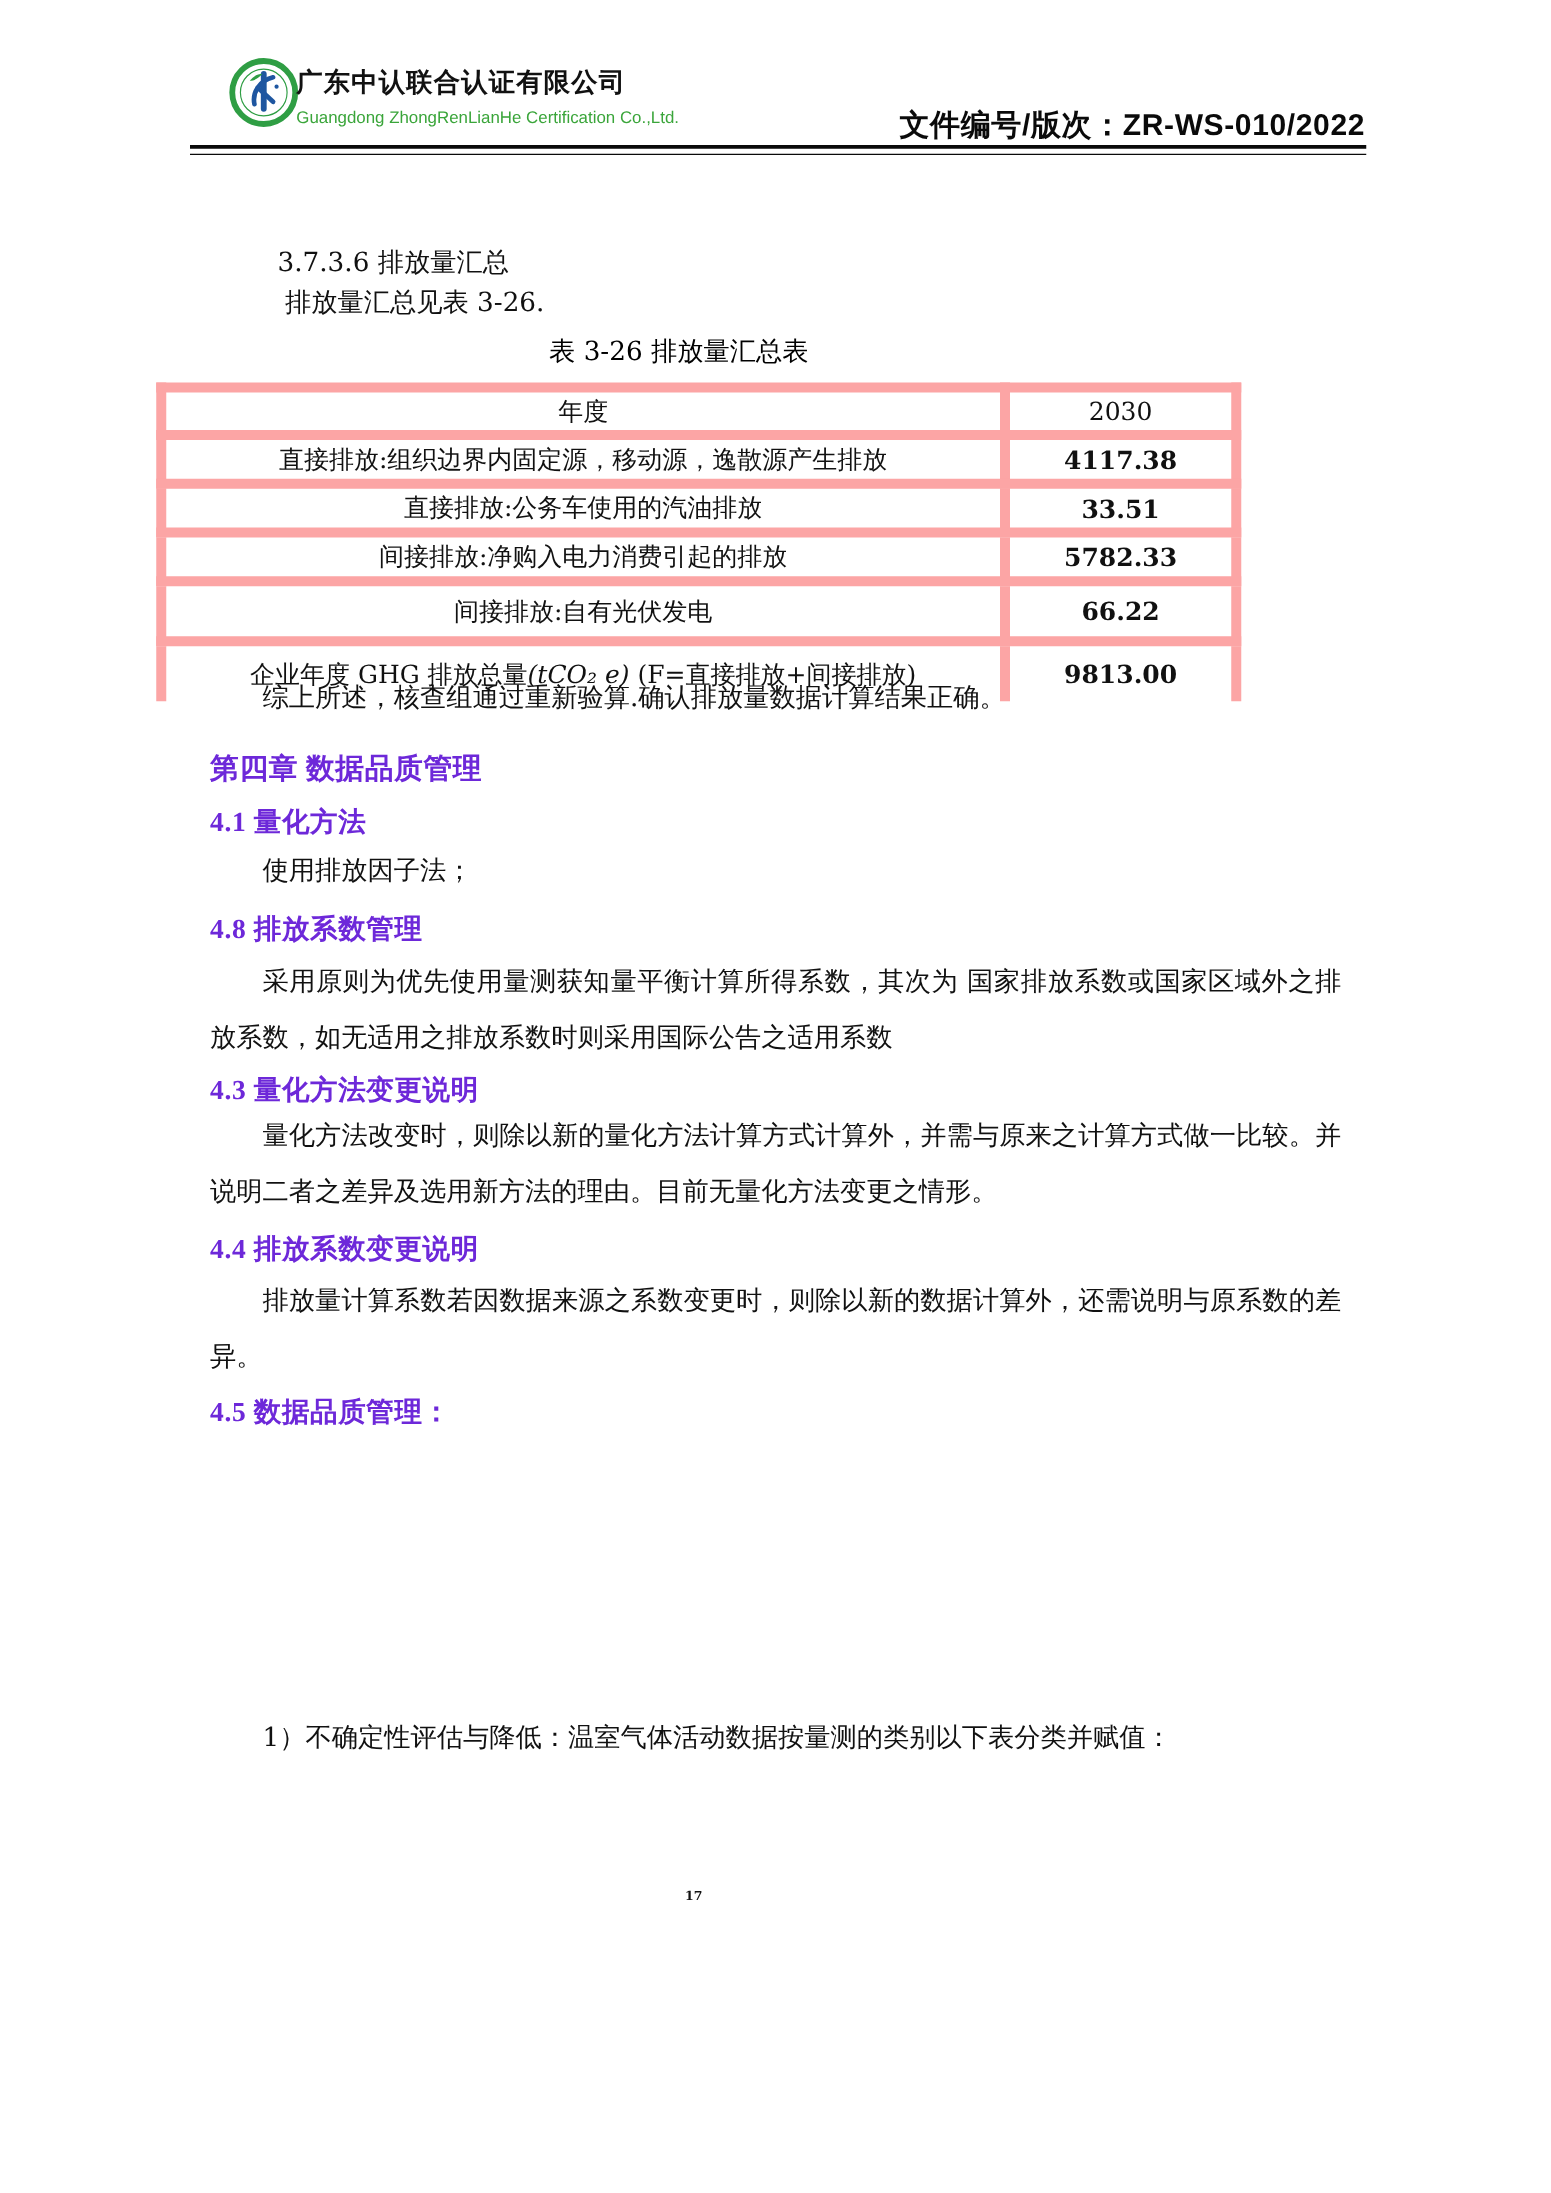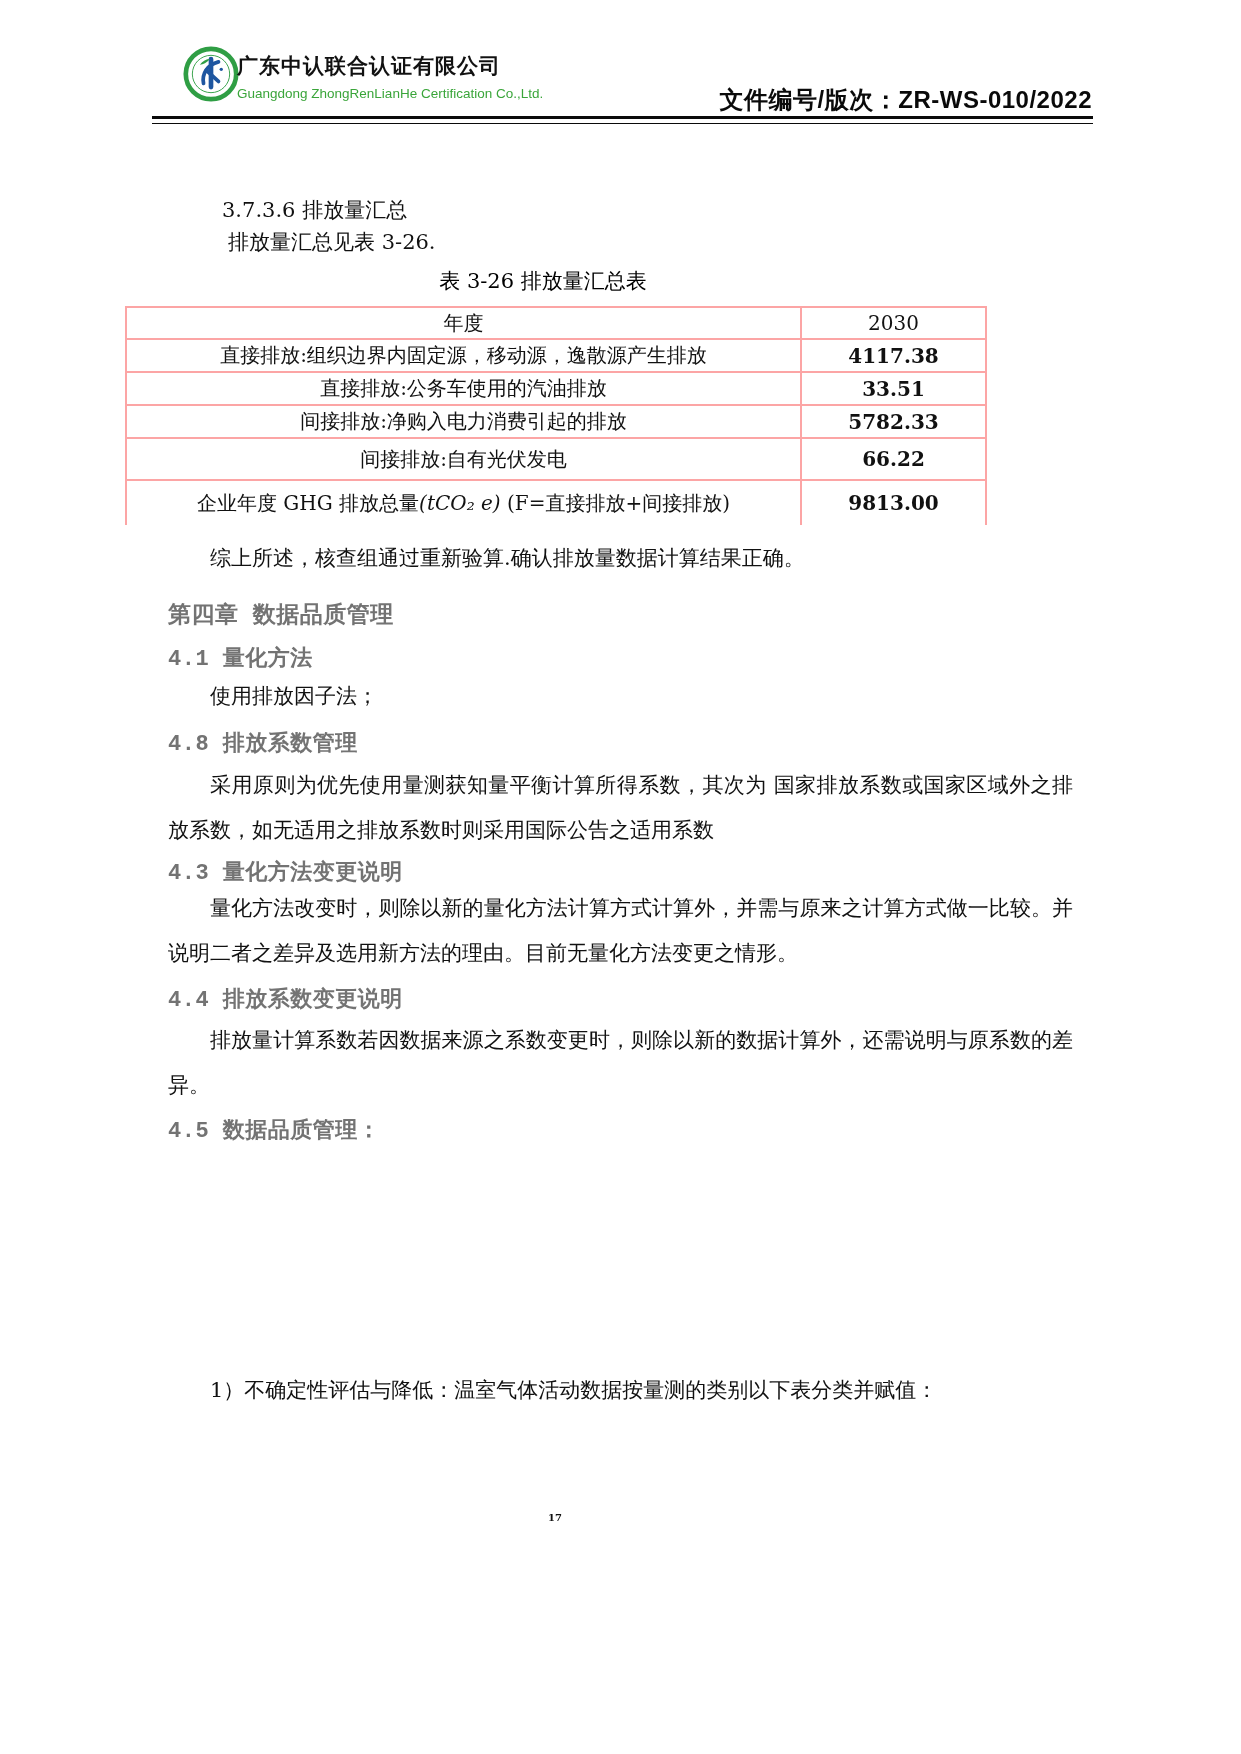--- a/index.html
+++ b/index.html
@@ -41,43 +41,43 @@
   #sec3736{left:222px;top:196px;}
   #secintro{left:228px;top:228px;}
   #tcaption{left:113px;top:267px;width:860px;text-align:center;font-size:21px;}
 
   
   #tblwrap{left:125px;top:306px;width:860px;}
   table.emis{border-collapse:collapse;table-layout:fixed;width:860px;}
   table.emis col.c1{width:675px;}
   table.emis col.c2{width:185px;}
   table.emis td{
-    border:2px solid #fca5a5;
+    border:8px solid #fca5a5;
     text-align:center;vertical-align:middle;
     font-size:20px;padding:0 16px;color:#111;
   }
   tr.h td{height:30px;}
   tr.r td{height:31px;}
   tr.r4 td{height:40px;}
   tr.total td{height:44px;border-bottom:none;}
   td.yr{font-size:19px;color:#222;}
   td.val{font-size:21px;font-weight:600;}
   tr.total i{font-style:italic;}
 
   
   .para{
     left:168px;width:905px;
     font-size:21px;line-height:45px;
     text-align:justify;text-indent:2em;color:#111;
     margin:0;
   }
   .sect-title{
     left:168px;
-    font-family:Liberation Mono, monospace;
-    font-weight:bold;font-size:22px;color:#737373;letter-spacing:0.5px;
+    font-family:Liberation Serif, serif;
+    font-weight:bold;font-size:22px;color:#6d28d9;letter-spacing:0.5px;
   }
   #p-conclusion{top:536px;}
   #chapter{top:599px;font-size:23px;}
   #s41-title{top:643px;}
   #s41-p{top:674px;}
   #s42-title{top:728px;}
   #s42-p{top:763px;}
   #s43-title{top:857px;}
   #s43-p{top:886px;}
   #s44-title{top:984px;}

